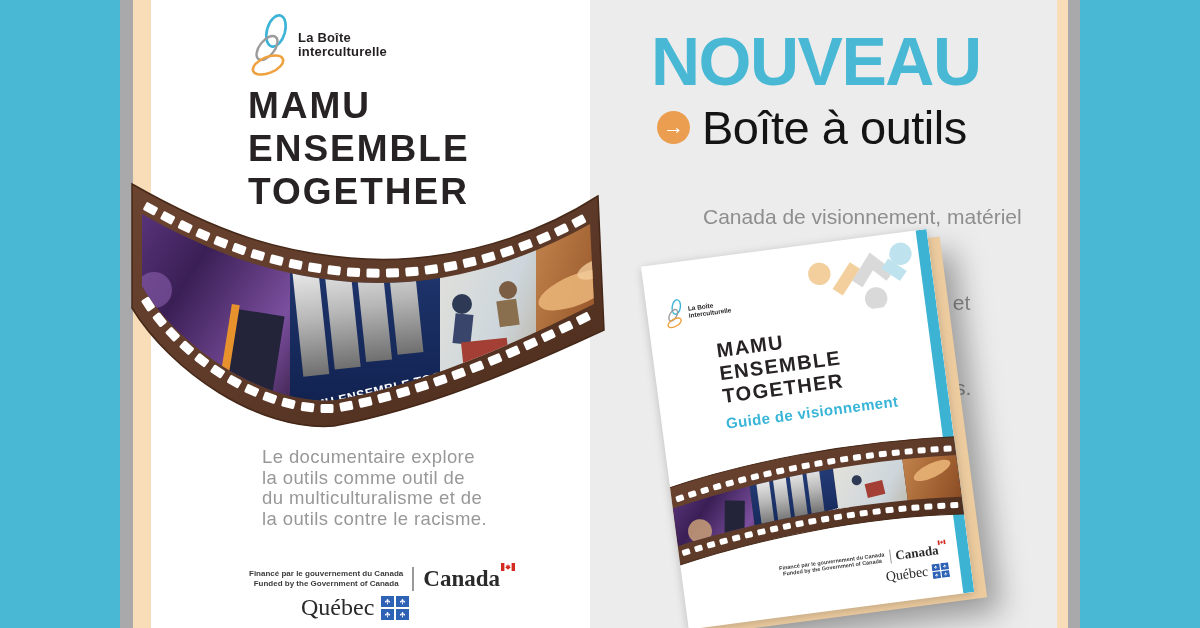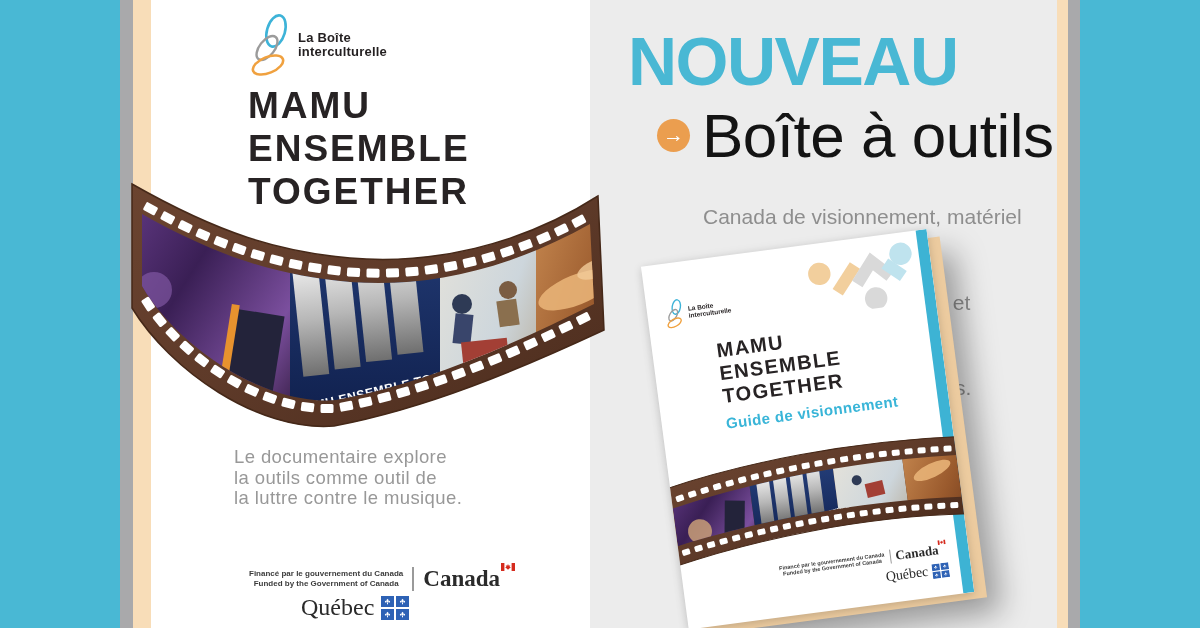--- a/index.html
+++ b/index.html
@@ -16,38 +16,38 @@
   .band.silver-r{left:1068px;width:12px;background:#a9a9ab;}
   .band.teal-r{left:1080px;width:120px;background:#49b8d4;}
   .poster-panel{position:absolute;left:151px;top:0;width:439px;height:628px;background:#ffffff;}
 
   
   .logo{position:absolute;left:246px;top:12px;display:flex;align-items:center;gap:4px;}
   .logo-text{font-weight:bold;color:#231f20;font-size:13px;line-height:14px;letter-spacing:.2px;}
   .poster-title{position:absolute;left:248px;top:84px;font-weight:bold;color:#272324;
     font-size:37px;line-height:43px;letter-spacing:2px;}
   .film-wrap{position:absolute;left:110px;top:172px;width:510px;height:270px;}
-  .poster-desc{position:absolute;left:234px;top:447px;color:#989898;font-size:18.5px;
+  .poster-desc{position:absolute;left:262px;top:447px;color:#989898;font-size:18.5px;
     line-height:20.5px;letter-spacing:.4px;}
   .funding-row{position:absolute;left:249px;top:566px;display:flex;align-items:center;gap:9px;}
   .funding-text{font-size:8px;font-weight:bold;color:#3c3c3c;line-height:10px;text-align:center;letter-spacing:0;}
   .funding-divider{width:2px;height:24px;background:#9a9a9a;}
   .canada-wordmark{position:relative;font-family:"Liberation Serif",serif;font-weight:bold;
     font-size:23px;color:#2a2a2a;padding-right:14px;}
   .canada-flag{position:absolute;top:-3px;right:-1px;}
   .quebec-row{position:absolute;left:301px;top:594px;display:flex;align-items:center;gap:7px;}
   .quebec-wordmark{font-family:"Liberation Serif",serif;font-size:24px;color:#2a2a2a;}
 
   
-  .promo-headline{position:absolute;left:628px;top:22px;font-size:68px;font-weight:800;
+  .promo-headline{position:absolute;left:651px;top:22px;font-size:68px;font-weight:800;
     color:#49b8d4;letter-spacing:-1.5px;}
   .toolbox-row{position:absolute;left:657px;top:100px;display:flex;align-items:center;gap:12px;}
   .arrow-chip{width:33px;height:33px;border-radius:50%;background:#eb9e4f;color:#fff;
     display:flex;align-items:center;justify-content:center;font-size:21px;font-weight:bold;padding-bottom:1px;}
-  .toolbox-label{font-size:62px;color:#141414;letter-spacing:-.5px;text-align:center;}
+  .toolbox-label{font-size:47px;color:#141414;letter-spacing:-.5px;text-align:center;}
   .promo-desc{position:absolute;left:703px;top:146px;color:#8e8e8e;font-size:21px;
     line-height:28.5px;white-space:pre-wrap;}
 
   
   .card-rotor{position:absolute;left:664px;top:246px;width:292px;height:372px;
     transform:rotate(-7.5deg);}
   .card-back{position:absolute;left:12px;top:9px;width:288px;height:364px;background:#eccb9f;
     box-shadow:12px 16px 30px rgba(0,0,0,.35);}
   .card-face{position:absolute;left:0;top:0;width:288px;height:366px;background:#ffffff;
     overflow:hidden;box-shadow:0 2px 8px rgba(0,0,0,.18);}
@@ -222,21 +222,22 @@
         <rect x="70.23690795898438" y="171.3035430908203" width="13" height="9" rx="1.5" fill="#ffffff" transform="rotate(-138.30482093901117 76.73690795898438 175.8035430908203)"></rect>
         <rect x="56.15713119506836" y="157.81942749023438" width="13" height="9" rx="1.5" fill="#ffffff" transform="rotate(-133.88811344565485 62.65713119506836 162.31942749023438)"></rect>
         <rect x="43.21168518066406" y="143.24427795410156" width="13" height="9" rx="1.5" fill="#ffffff" transform="rotate(-128.97821271509886 49.71168518066406 147.74427795410156)"></rect>
         <rect x="31.65478515625" y="127.54786682128906" width="13" height="9" rx="1.5" fill="#ffffff" transform="rotate(-123.28397880859923 38.15478515625 132.04786682128906)"></rect>
       </svg>
   </div>
 
   <div class="poster-desc">
     <div>Le documentaire explore</div>
     <div>la outils comme outil de</div>
-    <div>la luttre contre le musique.</div>
+    <div>du multiculturalisme et de</div>
+    <div>la outils contre le racisme.</div>
   </div>
 
   <div class="funding-row">
     <div class="funding-text">
       <div>Financé par le gouvernement du Canada</div>
       <div>Funded by the Government of Canada</div>
     </div>
     <div class="funding-divider"></div>
     <div class="canada-wordmark">
       <span>Canada</span>

